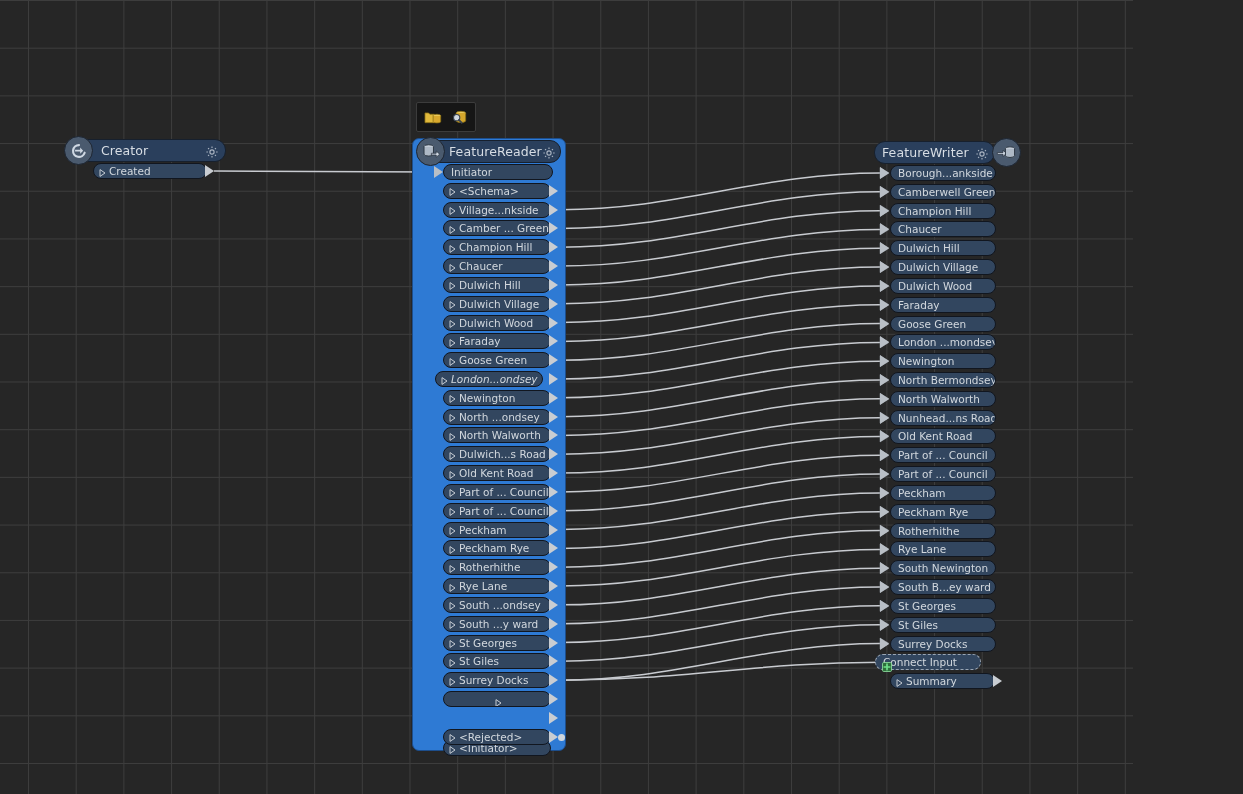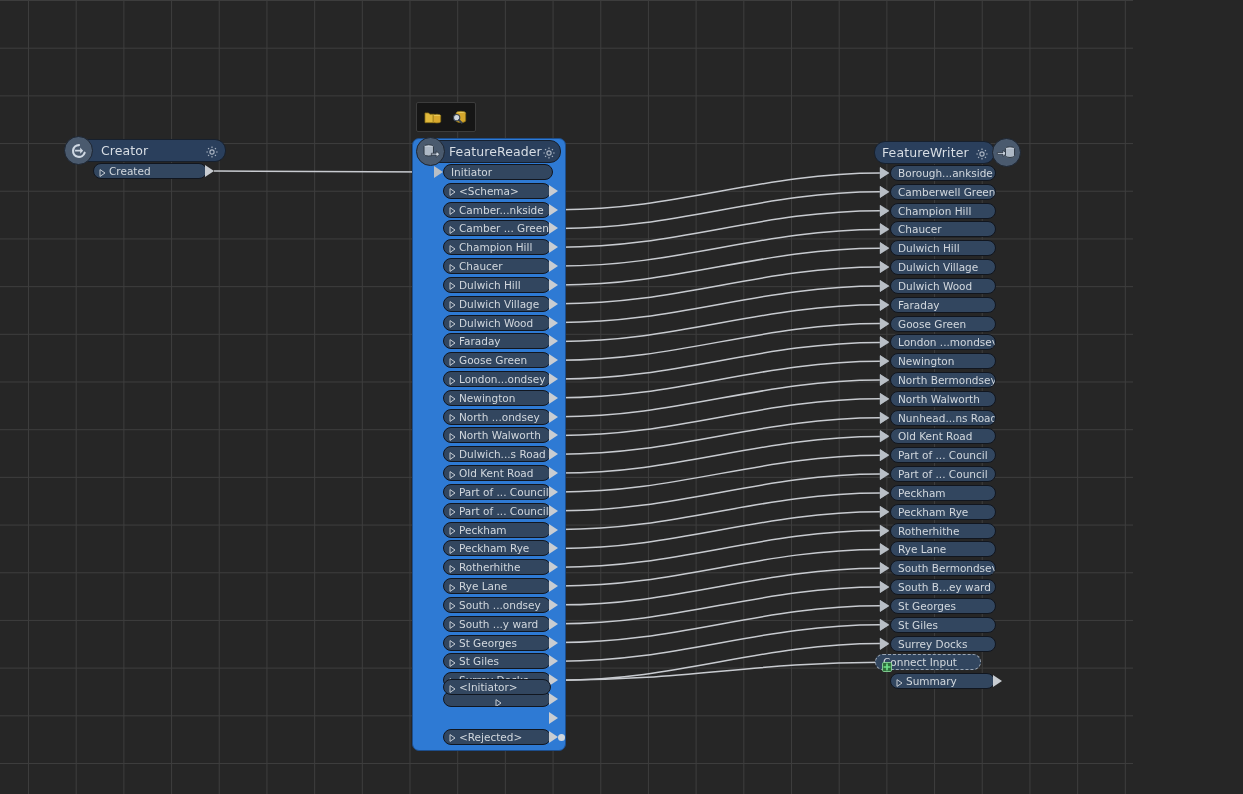--- a/index.html
+++ b/index.html
@@ -284,21 +284,21 @@
           <span class="tri"><svg width="7" height="8" viewBox="0 0 7 8">
               <path d="M1 0.6 L6 4 L1 7.4 Z" fill="none" stroke="#c6ccd3" stroke-width="1"></path>
             </svg></span>
           <span class="port-label">&lt;Schema&gt;</span>
         </div>
         <div class="outarrow" style="left: 137px; top: 46.82px;"></div>
         <div class="port" style="left: 31px; top: 63.64px; width: 108px;">
           <span class="tri"><svg width="7" height="8" viewBox="0 0 7 8">
               <path d="M1 0.6 L6 4 L1 7.4 Z" fill="none" stroke="#c6ccd3" stroke-width="1"></path>
             </svg></span>
-          <span class="port-label">Camber...nkside</span>
+          <span class="port-label">Village...nkside</span>
         </div>
         <div class="outarrow" style="left: 137px; top: 65.64px;"></div>
         <div class="port" style="left: 31px; top: 82.46px; width: 108px;">
           <span class="tri"><svg width="7" height="8" viewBox="0 0 7 8">
               <path d="M1 0.6 L6 4 L1 7.4 Z" fill="none" stroke="#c6ccd3" stroke-width="1"></path>
             </svg></span>
           <span class="port-label">Camber ... Green</span>
         </div>
         <div class="outarrow" style="left: 137px; top: 84.46px;"></div>
         <div class="port" style="left: 31px; top: 101.28px; width: 108px;">
@@ -343,21 +343,21 @@
           <span class="port-label">Faraday</span>
         </div>
         <div class="outarrow" style="left: 137px; top: 197.38px;"></div>
         <div class="port" style="left: 31px; top: 214.2px; width: 108px;">
           <span class="tri"><svg width="7" height="8" viewBox="0 0 7 8">
               <path d="M1 0.6 L6 4 L1 7.4 Z" fill="none" stroke="#c6ccd3" stroke-width="1"></path>
             </svg></span>
           <span class="port-label">Goose Green</span>
         </div>
         <div class="outarrow" style="left: 137px; top: 216.2px;"></div>
-        <div class="port" style="left: 31px; top: 233.02px; width: 108px;">
+        <div class="port" style="left: 23px; top: 233.02px; width: 108px; font-style: italic;">
           <span class="tri"><svg width="7" height="8" viewBox="0 0 7 8">
               <path d="M1 0.6 L6 4 L1 7.4 Z" fill="none" stroke="#c6ccd3" stroke-width="1"></path>
             </svg></span>
           <span class="port-label">London...ondsey</span>
         </div>
         <div class="outarrow" style="left: 137px; top: 235.02px;"></div>
         <div class="port" style="left: 31px; top: 251.84px; width: 108px;">
           <span class="tri"><svg width="7" height="8" viewBox="0 0 7 8">
               <path d="M1 0.6 L6 4 L1 7.4 Z" fill="none" stroke="#c6ccd3" stroke-width="1"></path>
             </svg></span>
@@ -469,21 +469,21 @@
           <span class="port-label">Surrey Docks</span>
         </div>
         <div class="outarrow" style="left: 137px; top: 536.14px;"></div>
         <div class="port" style="left: 31px; top: 552.96px; width: 108px; flex-direction: column;">
           <span class="tri"><svg width="7" height="8" viewBox="0 0 7 8">
               <path d="M1 0.6 L6 4 L1 7.4 Z" fill="none" stroke="#c6ccd3" stroke-width="1"></path>
             </svg></span>
           <span class="port-label">&lt;Generic&gt;</span>
         </div>
         <div class="outarrow" style="left: 137px; top: 554.96px;"></div>
-        <div class="port" style="left: 31px; top: 541px; width: 108px;">
+        <div class="port" style="left: 31px; top: 602px; width: 108px;">
           <span class="tri"><svg width="7" height="8" viewBox="0 0 7 8">
               <path d="M1 0.6 L6 4 L1 7.4 Z" fill="none" stroke="#c6ccd3" stroke-width="1"></path>
             </svg></span>
           <span class="port-label">&lt;Initiator&gt;</span>
         </div>
         <div class="outarrow" style="left: 137px; top: 573.78px;"></div>
         <div class="port" style="left: 31px; top: 590.6px; width: 108px;">
           <span class="tri"><svg width="7" height="8" viewBox="0 0 7 8">
               <path d="M1 0.6 L6 4 L1 7.4 Z" fill="none" stroke="#c6ccd3" stroke-width="1"></path>
             </svg></span>
@@ -616,21 +616,21 @@
           <span class="port-label">Rotherhithe</span>
         </div>
         <div class="inarrow" style="left: 6px; top: 385.58px;"></div>
         <div class="port" style="left: 16px; top: 402.4px; width: 106px;">
           <span style="width: 3px; flex: 0 0 auto;"></span>
           <span class="port-label">Rye Lane</span>
         </div>
         <div class="inarrow" style="left: 6px; top: 404.4px;"></div>
         <div class="port" style="left: 16px; top: 421.22px; width: 106px;">
           <span style="width: 3px; flex: 0 0 auto;"></span>
-          <span class="port-label">South Bermondsey</span>
+          <span class="port-label">South Newington</span>
         </div>
         <div class="inarrow" style="left: 6px; top: 423.22px;"></div>
         <div class="port" style="left: 16px; top: 440.04px; width: 106px;">
           <span style="width: 3px; flex: 0 0 auto;"></span>
           <span class="port-label">South B...ey ward</span>
         </div>
         <div class="inarrow" style="left: 6px; top: 442.04px;"></div>
         <div class="port" style="left: 16px; top: 458.86px; width: 106px;">
           <span style="width: 3px; flex: 0 0 auto;"></span>
           <span class="port-label">St Georges</span>

